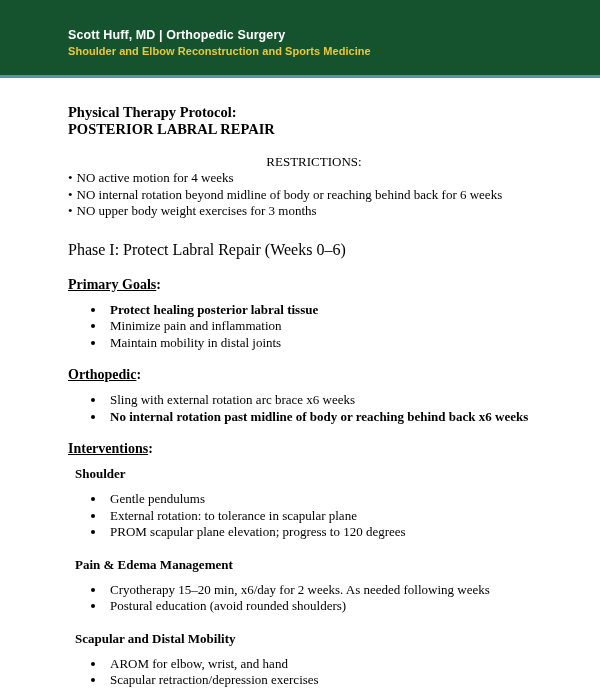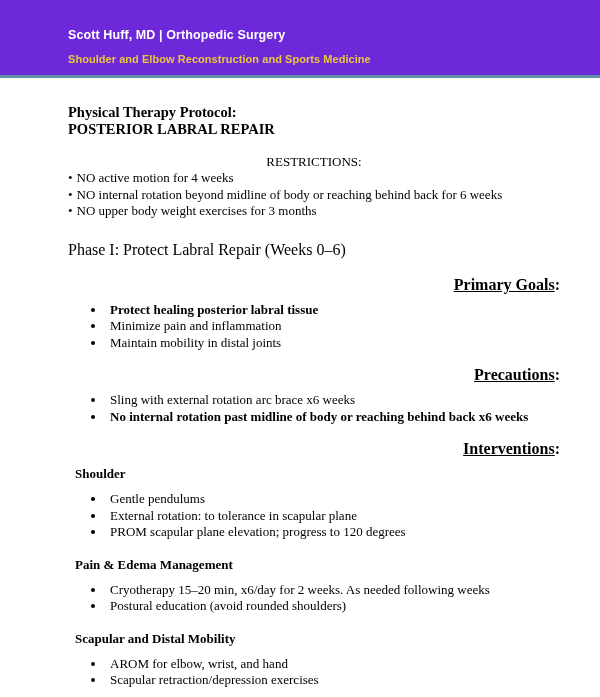--- a/index.html
+++ b/index.html
@@ -12,42 +12,42 @@
     height: 697px;
     overflow: hidden;
     font-family: "Liberation Serif", "DejaVu Serif", serif;
     color: #000000;
   }
 
   
   .letterhead {
     position: relative;
     height: 78px;
-    background: #6d28d9;
+    background: #14532d;
     box-sizing: border-box;
     padding: 28px 0 0 68px;
     border-bottom: 3px solid #5b90a6;
   }
   .lh-name {
     font-family: "Liberation Sans", "DejaVu Sans", sans-serif;
     font-size: 12.5px;
     font-weight: bold;
     color: #ffffff;
     letter-spacing: 0.1px;
     line-height: 15px;
     white-space: nowrap;
   }
   .lh-tagline {
     font-family: "Liberation Sans", "DejaVu Sans", sans-serif;
     font-size: 11px;
     font-weight: bold;
     color: #e8c83c;
     letter-spacing: 0.05px;
     line-height: 14px;
-    margin-top: 9px;
+    margin-top: 1px;
     white-space: nowrap;
   }
 
   
   .page {
     padding: 26px 40px 0 68px;
     box-sizing: border-box;
   }
 
   .doc-title {
@@ -80,25 +80,24 @@
   }
 
   .phase-head {
     font-size: 16px;
     font-weight: normal;
     line-height: 20px;
     margin: 0 0 17px 0;
   }
 
   .sub-head-ul {
-    font-size: 16px;
+    font-size: 14px;
     font-weight: bold;
     line-height: 16px;
     margin: 0 0 9px 0;
-    text-align: right;
   }
   .sub-head-ul .u { text-decoration: underline; }
 
   .sub-head-bold {
     font-size: 13px;
     font-weight: bold;
     line-height: 16px;
     margin: 0 0 9px 7px;
   }
 
@@ -141,21 +140,21 @@
 
   <div class="phase-head">Phase I: Protect Labral Repair (Weeks 0–6)</div>
 
   <div class="sub-head-ul"><span class="u">Primary Goals</span><span>:</span></div>
   <ul class="bullets gap-lg">
     <li class="b">Protect healing posterior labral tissue</li>
     <li>Minimize pain and inflammation</li>
     <li>Maintain mobility in distal joints</li>
   </ul>
 
-  <div class="sub-head-ul"><span class="u">Precautions</span><span>:</span></div>
+  <div class="sub-head-ul"><span class="u">Orthopedic</span><span>:</span></div>
   <ul class="bullets gap-lg">
     <li>Sling with external rotation arc brace x6 weeks</li>
     <li class="b">No internal rotation past midline of body or reaching behind back x6 weeks</li>
   </ul>
 
   <div class="sub-head-ul"><span class="u">Interventions</span><span>:</span></div>
 
   <div class="sub-head-bold">Shoulder</div>
   <ul class="bullets">
     <li>Gentle pendulums</li>

